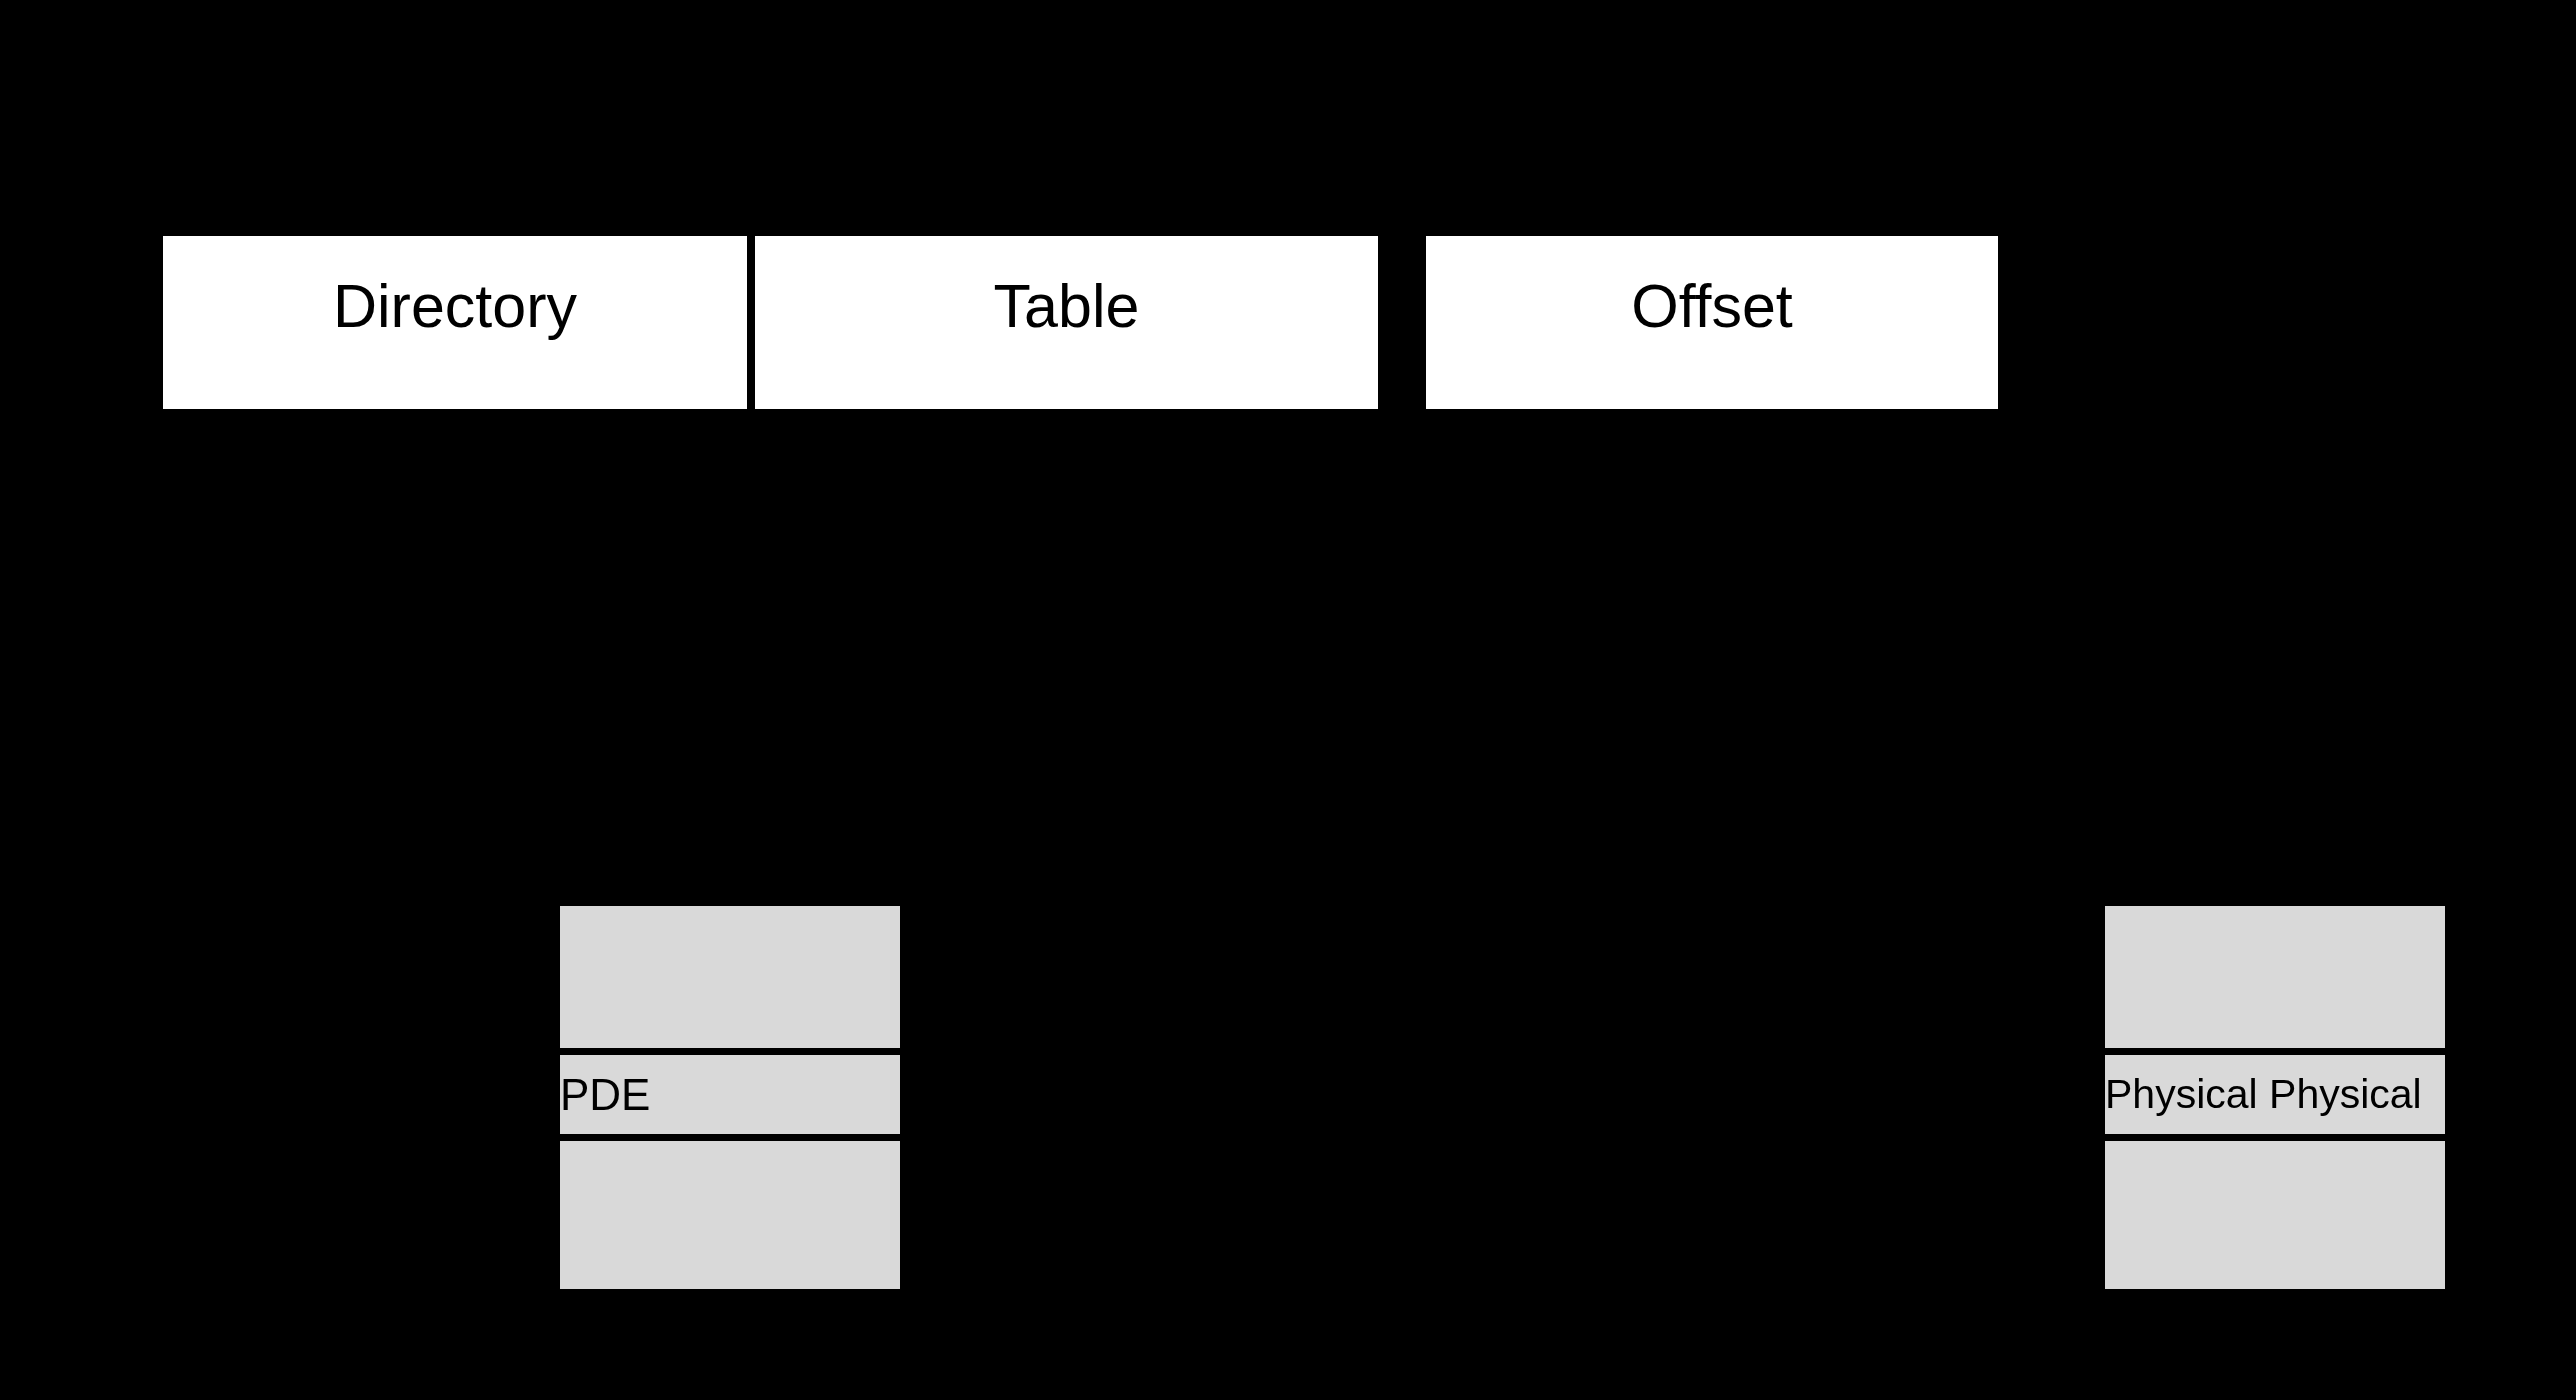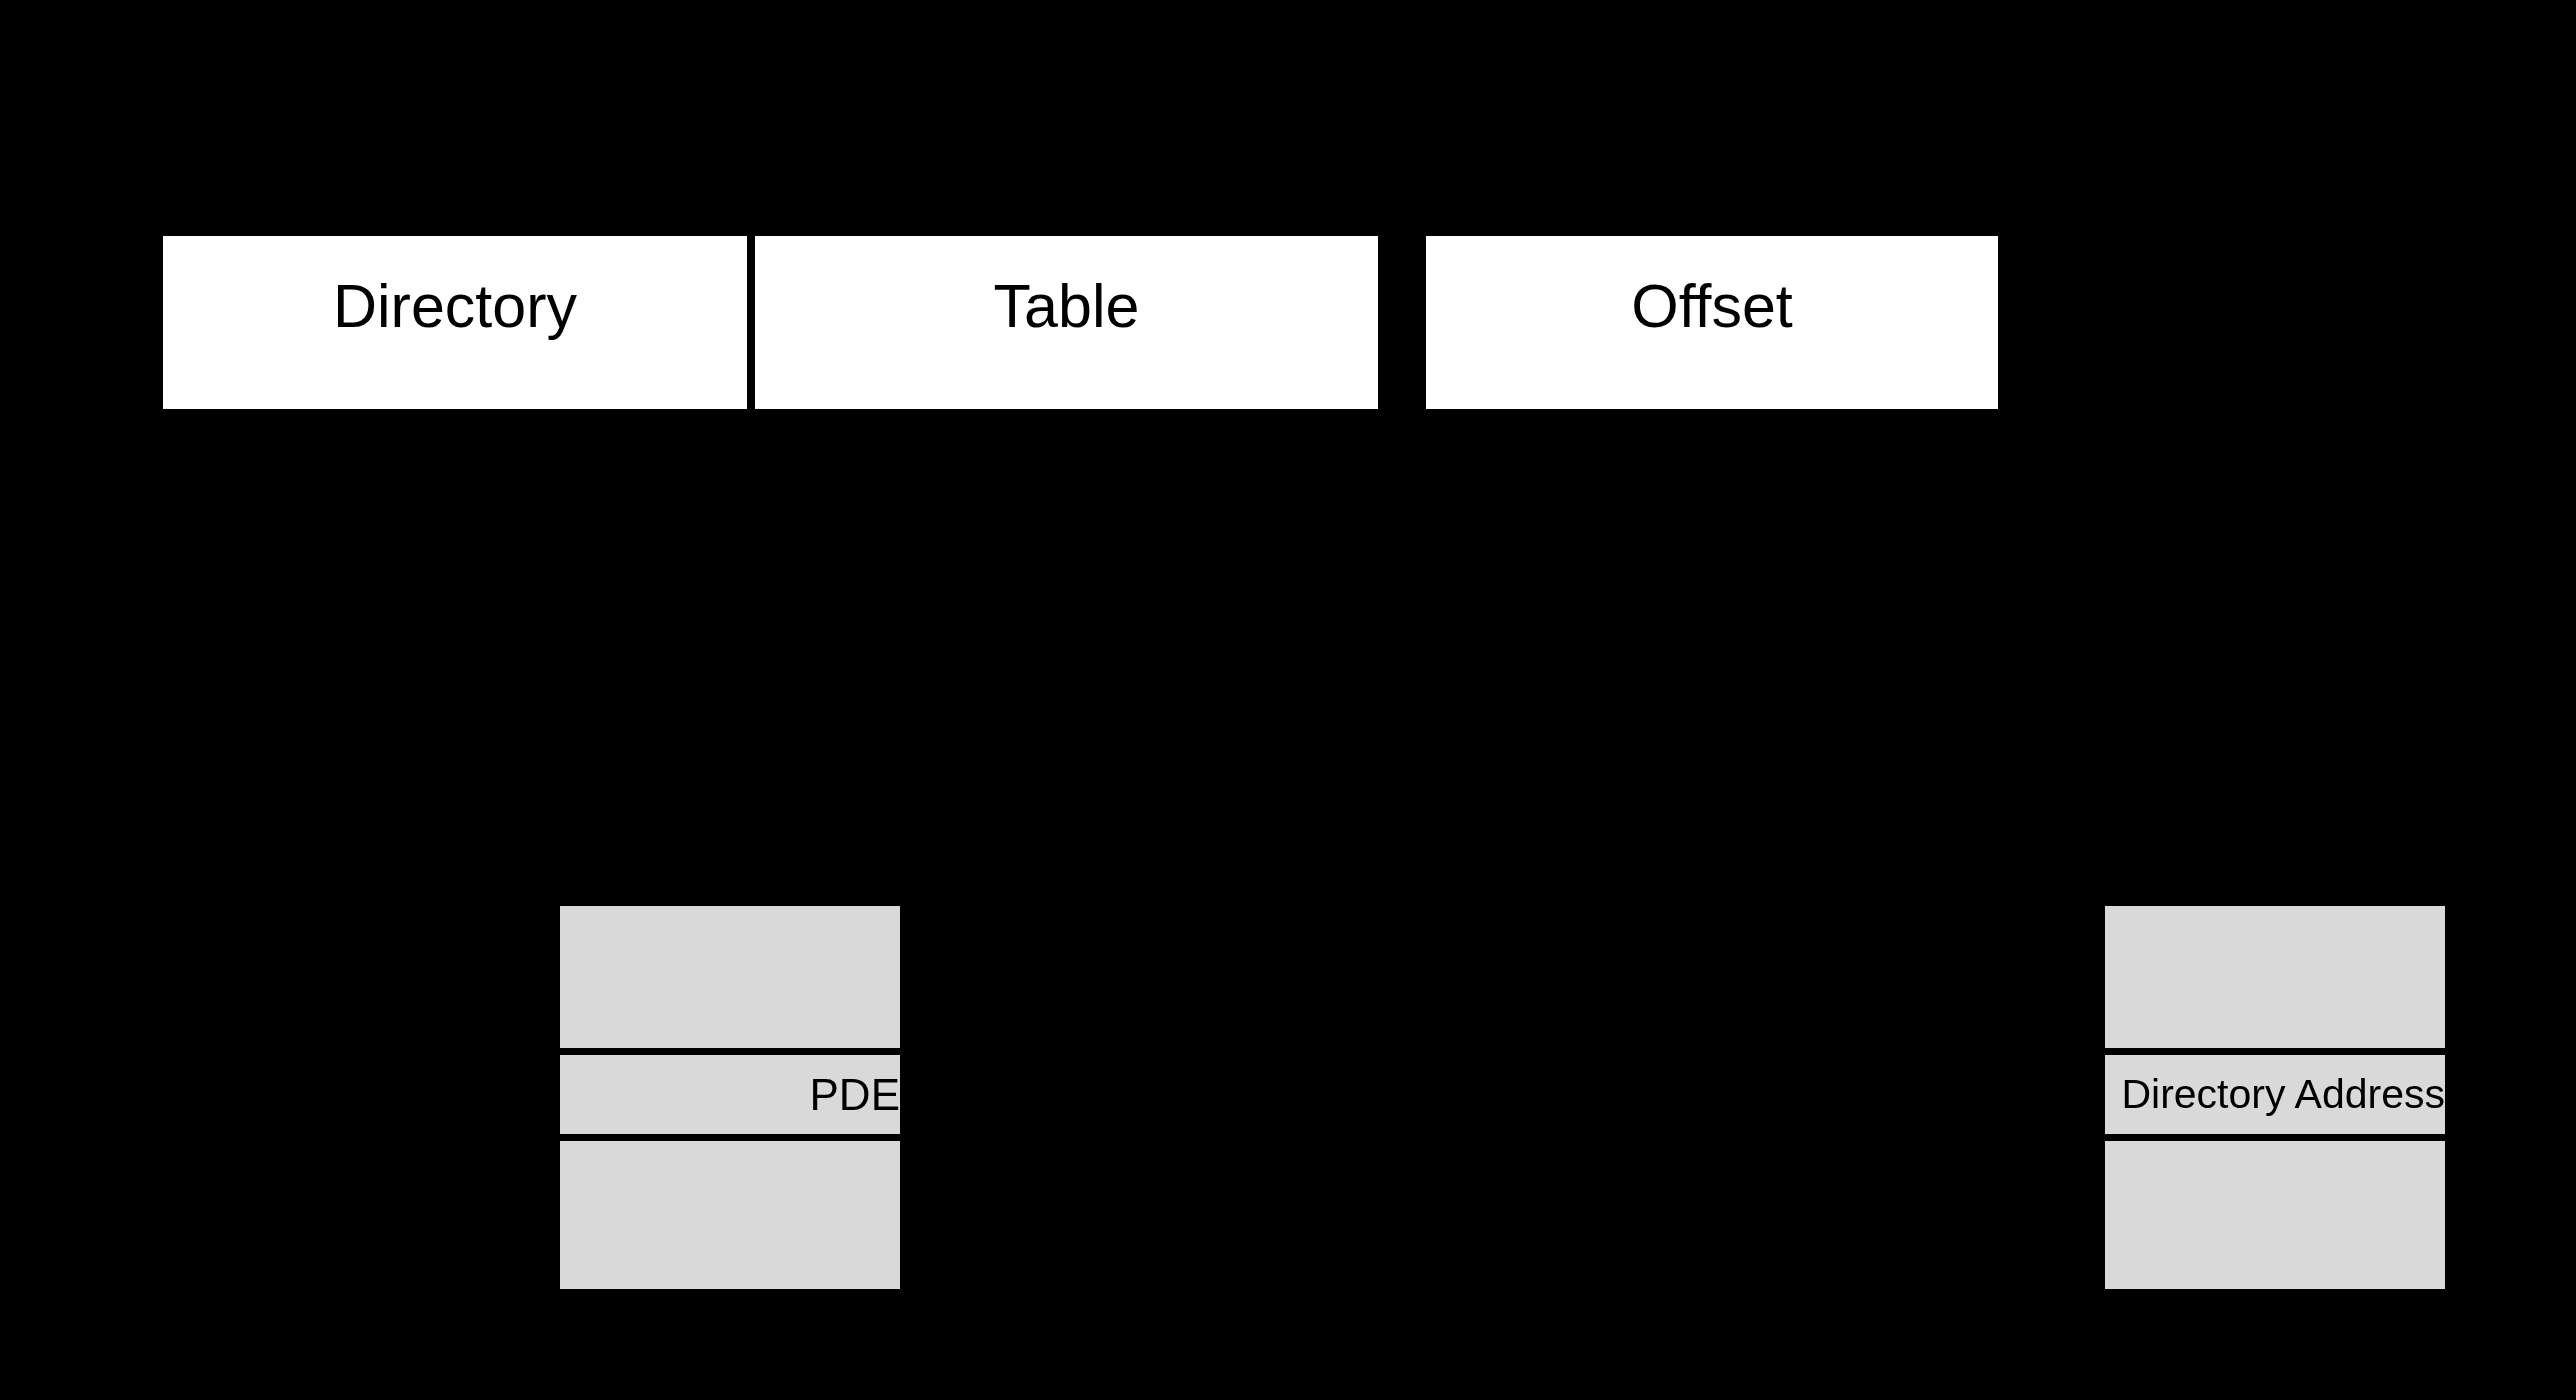--- a/index.html
+++ b/index.html
@@ -45,21 +45,21 @@
   .lookup.pde { left: 560px; }
   .lookup.pte { left: 1334px; }
   .lookup.phys { left: 2105px; }
 
   .block { background: var(--table_block, #d9d9d9); }
   .block.upper { height: 142px; }
   .block.entry {
     height: 79px;
     display: flex;
     align-items: center;
-    justify-content: flex-end;
+    justify-content: flex-start;
   }
   .block.lower { height: 148px; }
 
   .entry-label {
     font-size: 44px;
     line-height: 1;
     color: var(--label, #000000);
     white-space: nowrap;
   }
   .entry-label.small { font-size: 41px; }
@@ -86,19 +86,19 @@
     <div class="block entry">
       <span class="entry-label">PDE</span>
     </div>
     <div class="block lower"></div>
   </div>
 
 
   <div class="lookup phys">
     <div class="block upper"></div>
     <div class="block entry">
-      <span class="entry-label small">Directory Address</span>
+      <span class="entry-label small">Physical Physical</span>
     </div>
     <div class="block lower"></div>
   </div>
 
 </div>
 
 
 </body></html>

